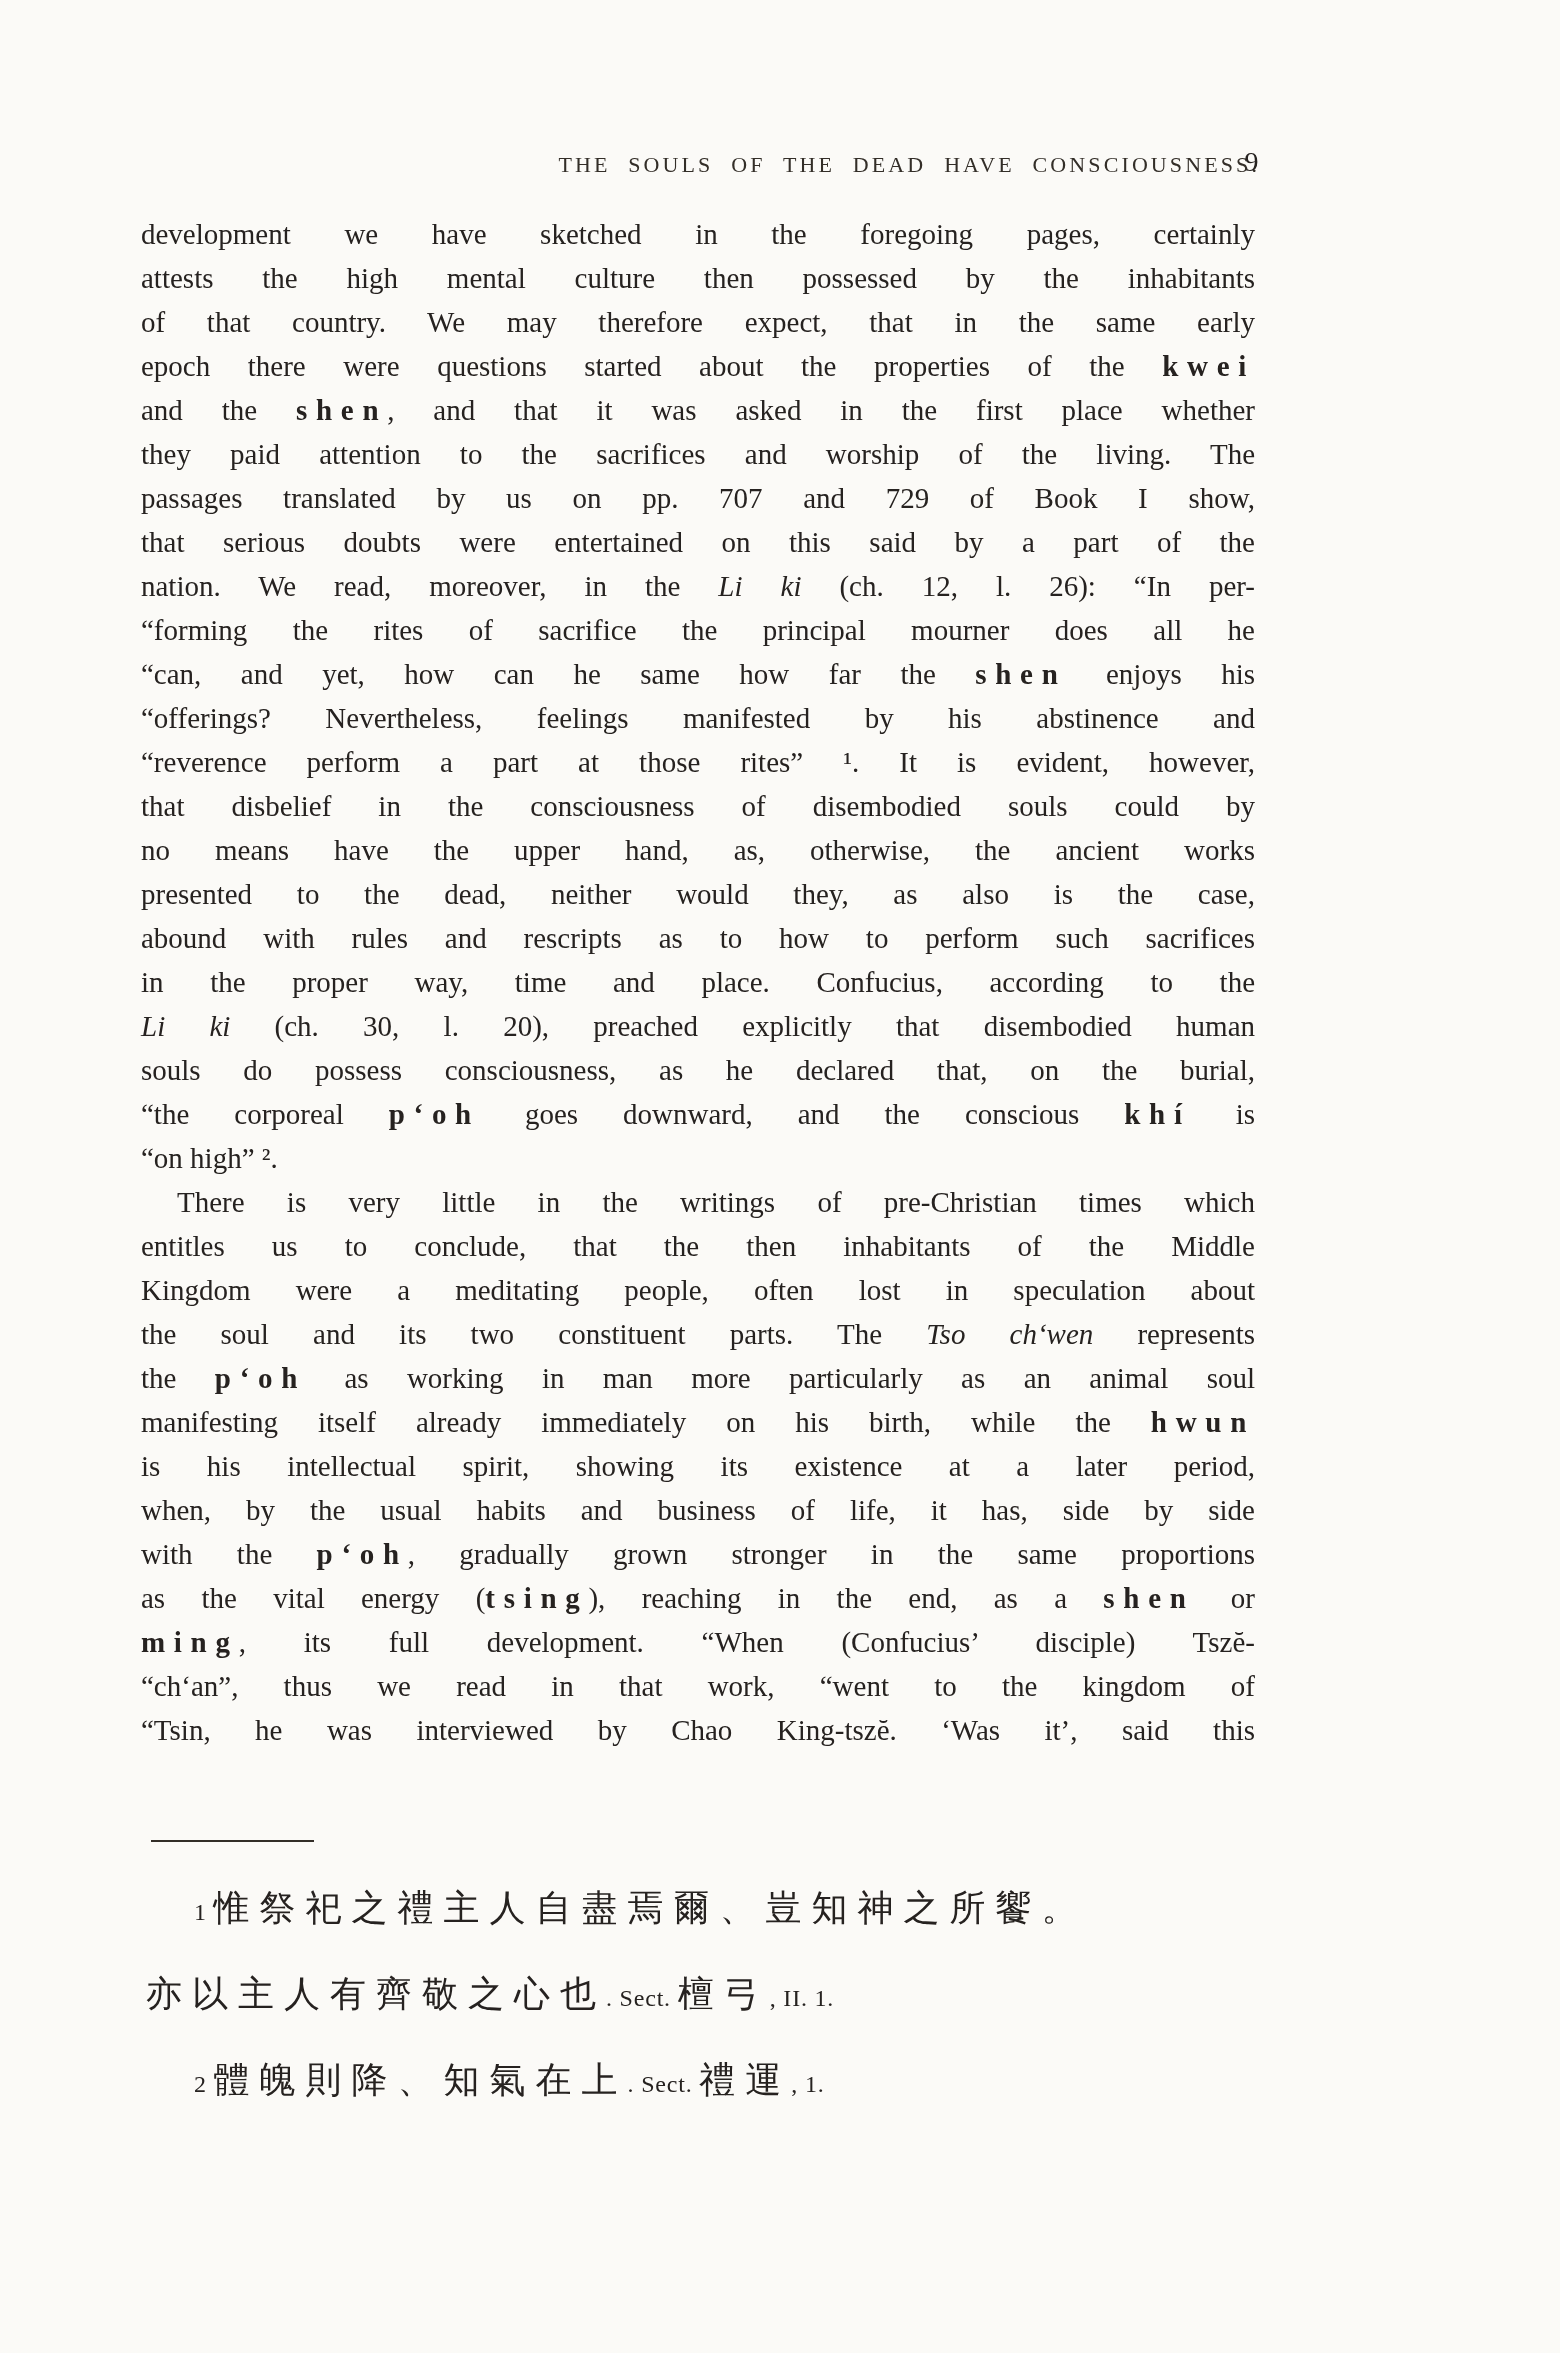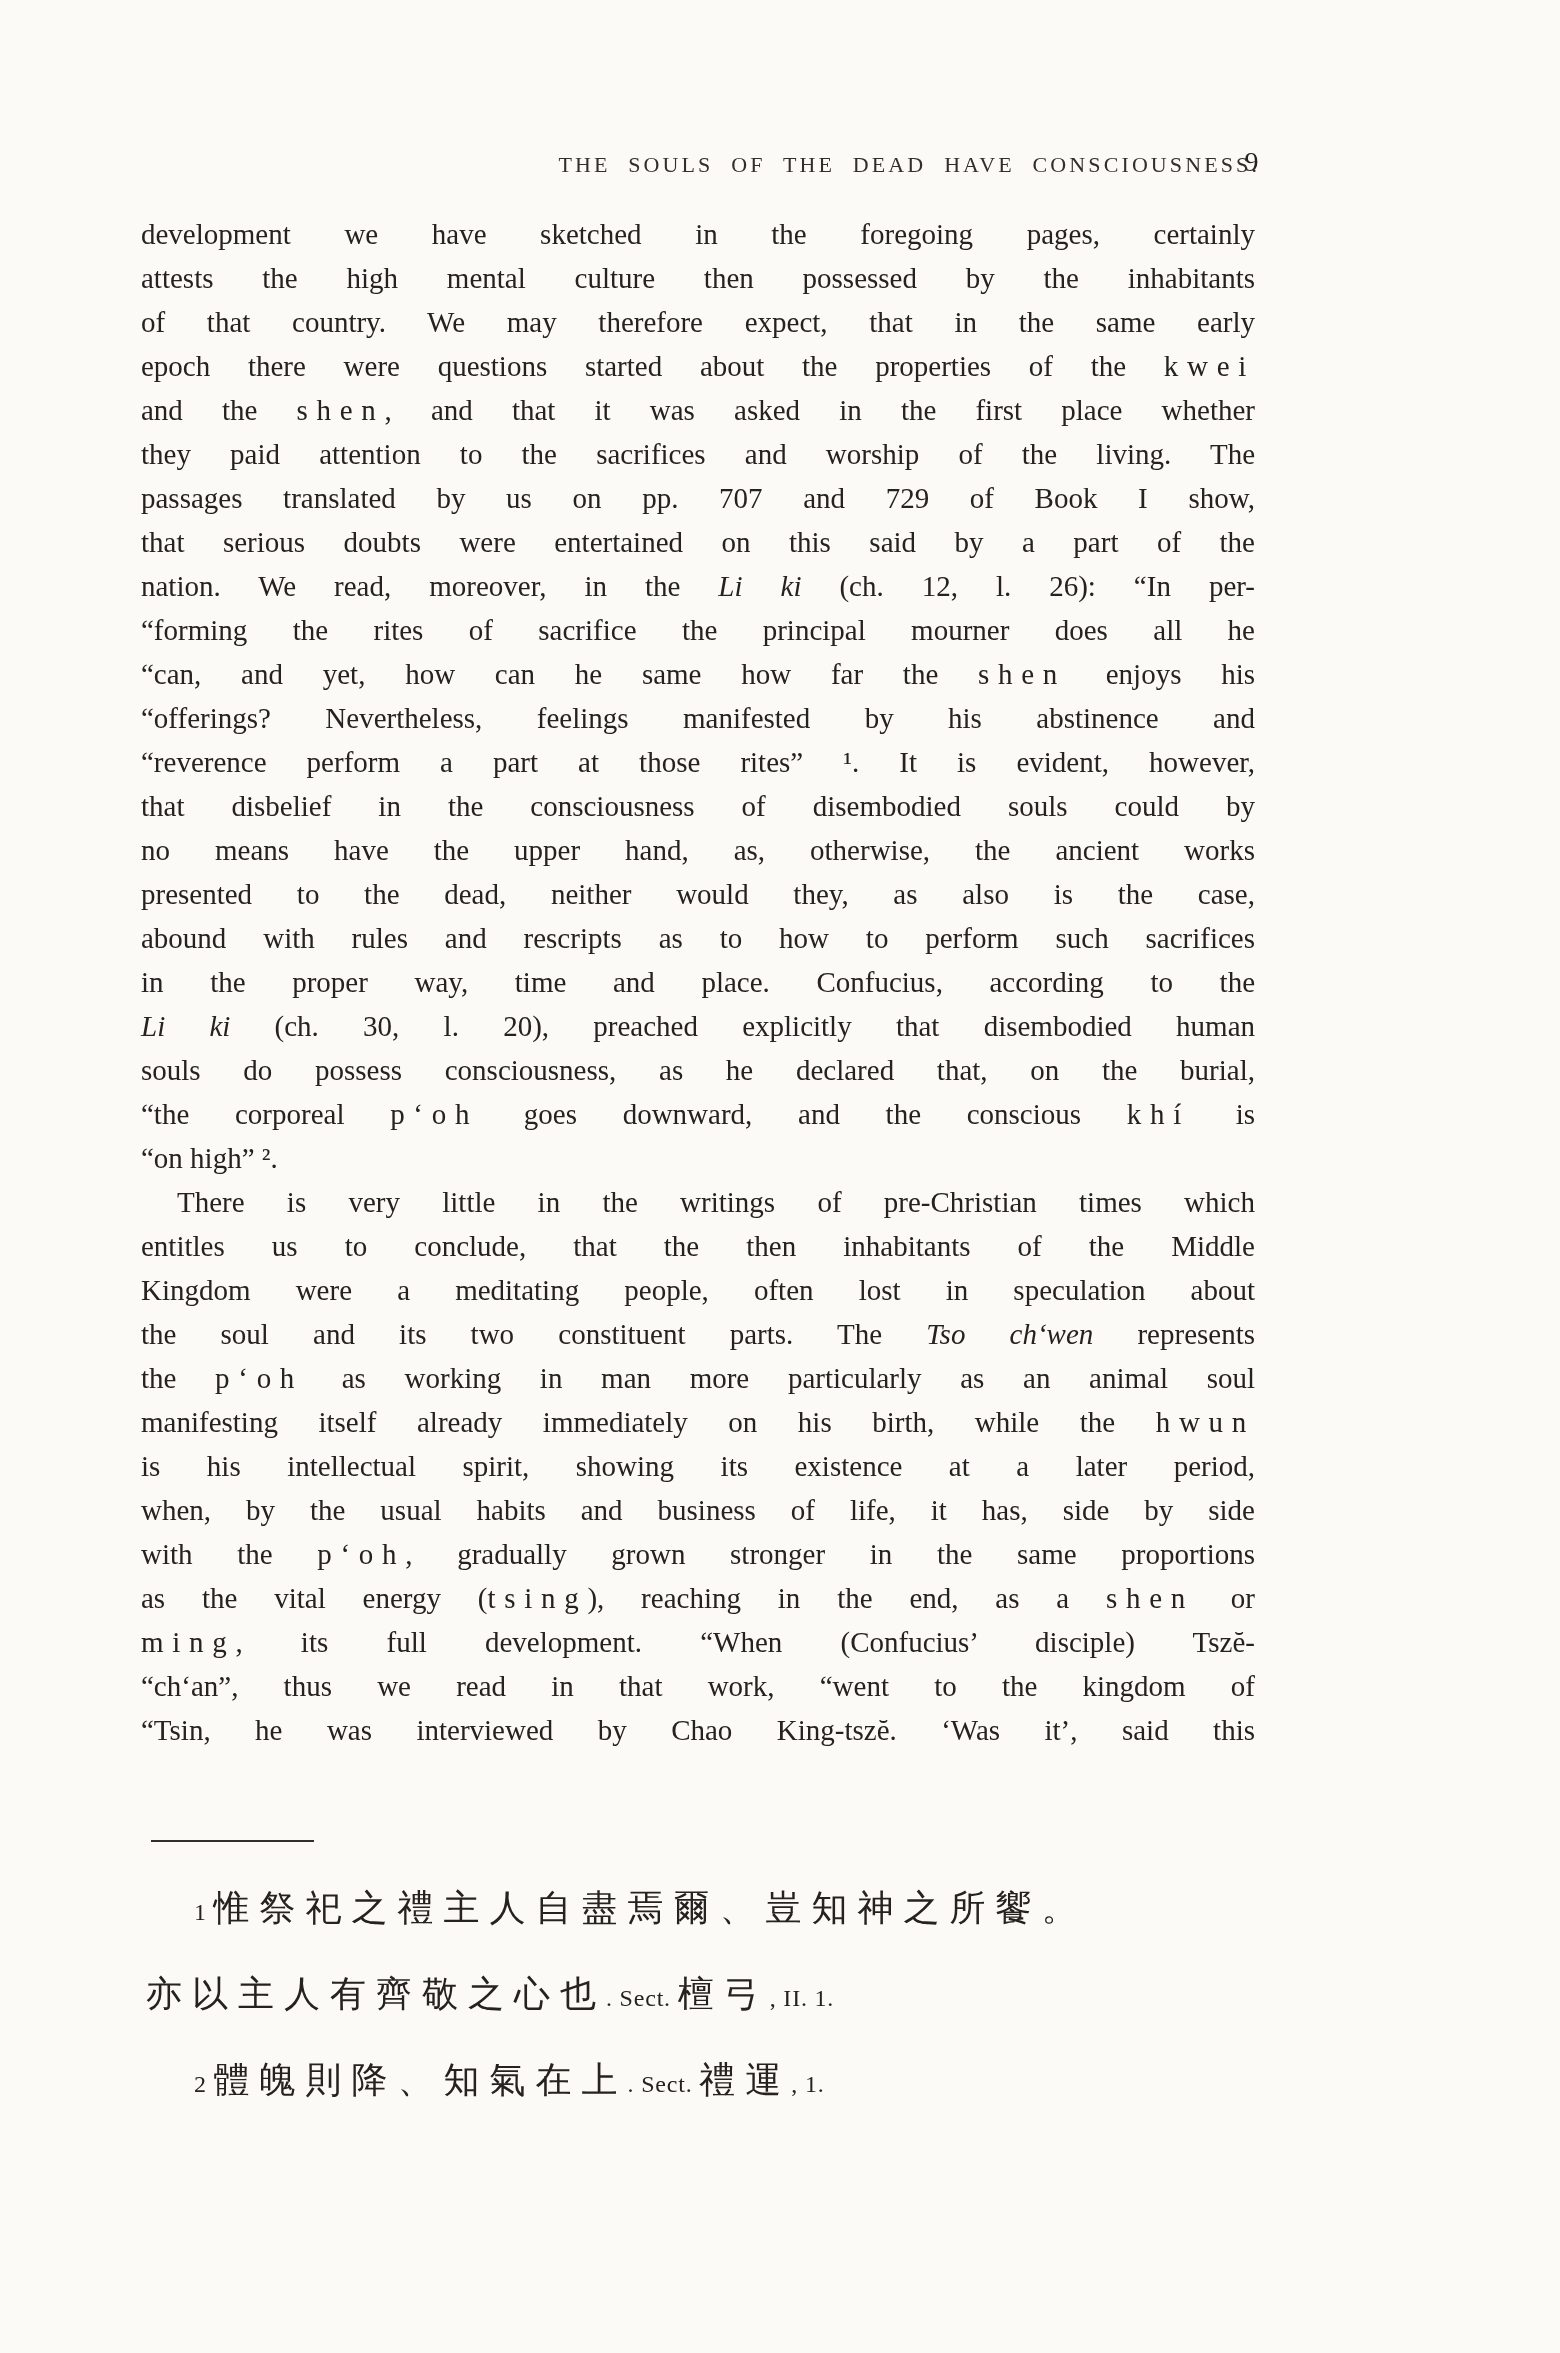--- a/index.html
+++ b/index.html
@@ -45,21 +45,21 @@
   }
   .line {
     height: 44px;
     line-height: 44px;
     text-align: justify;
     text-align-last: justify;
   }
   .line.last-line { text-align-last: left; }
   .line.indent { padding-left: 36px; }
   .it { font-style: italic; }
-  .sp { letter-spacing: 0.30em; }
+  .sp { letter-spacing: 0.30em; font-weight: bold; }
 
   .footnote-rule {
     position: absolute;
     top: 1840px;
     left: 151px;
     width: 163px;
     border-top: 2.3px solid #332e28;
   }
   .footnotes {
     position: absolute;

